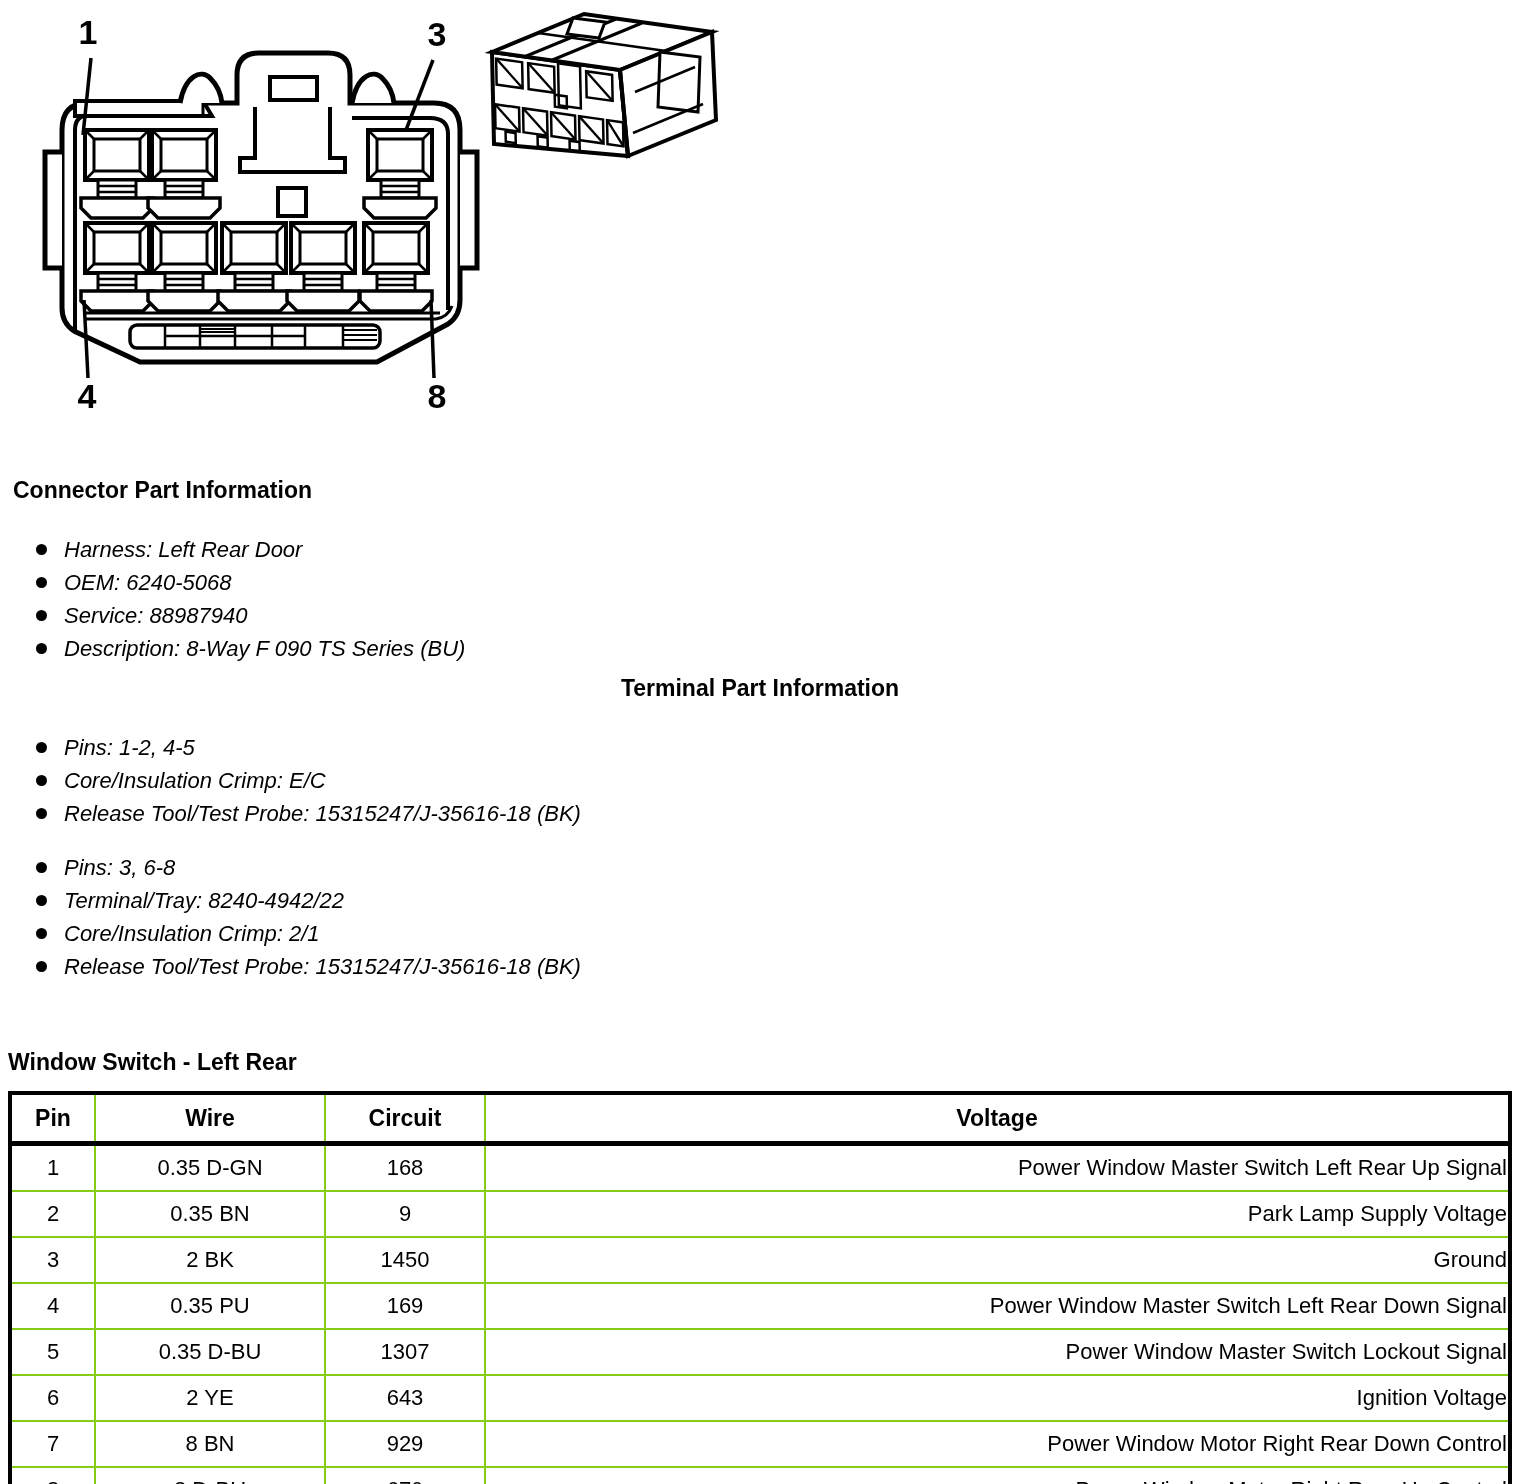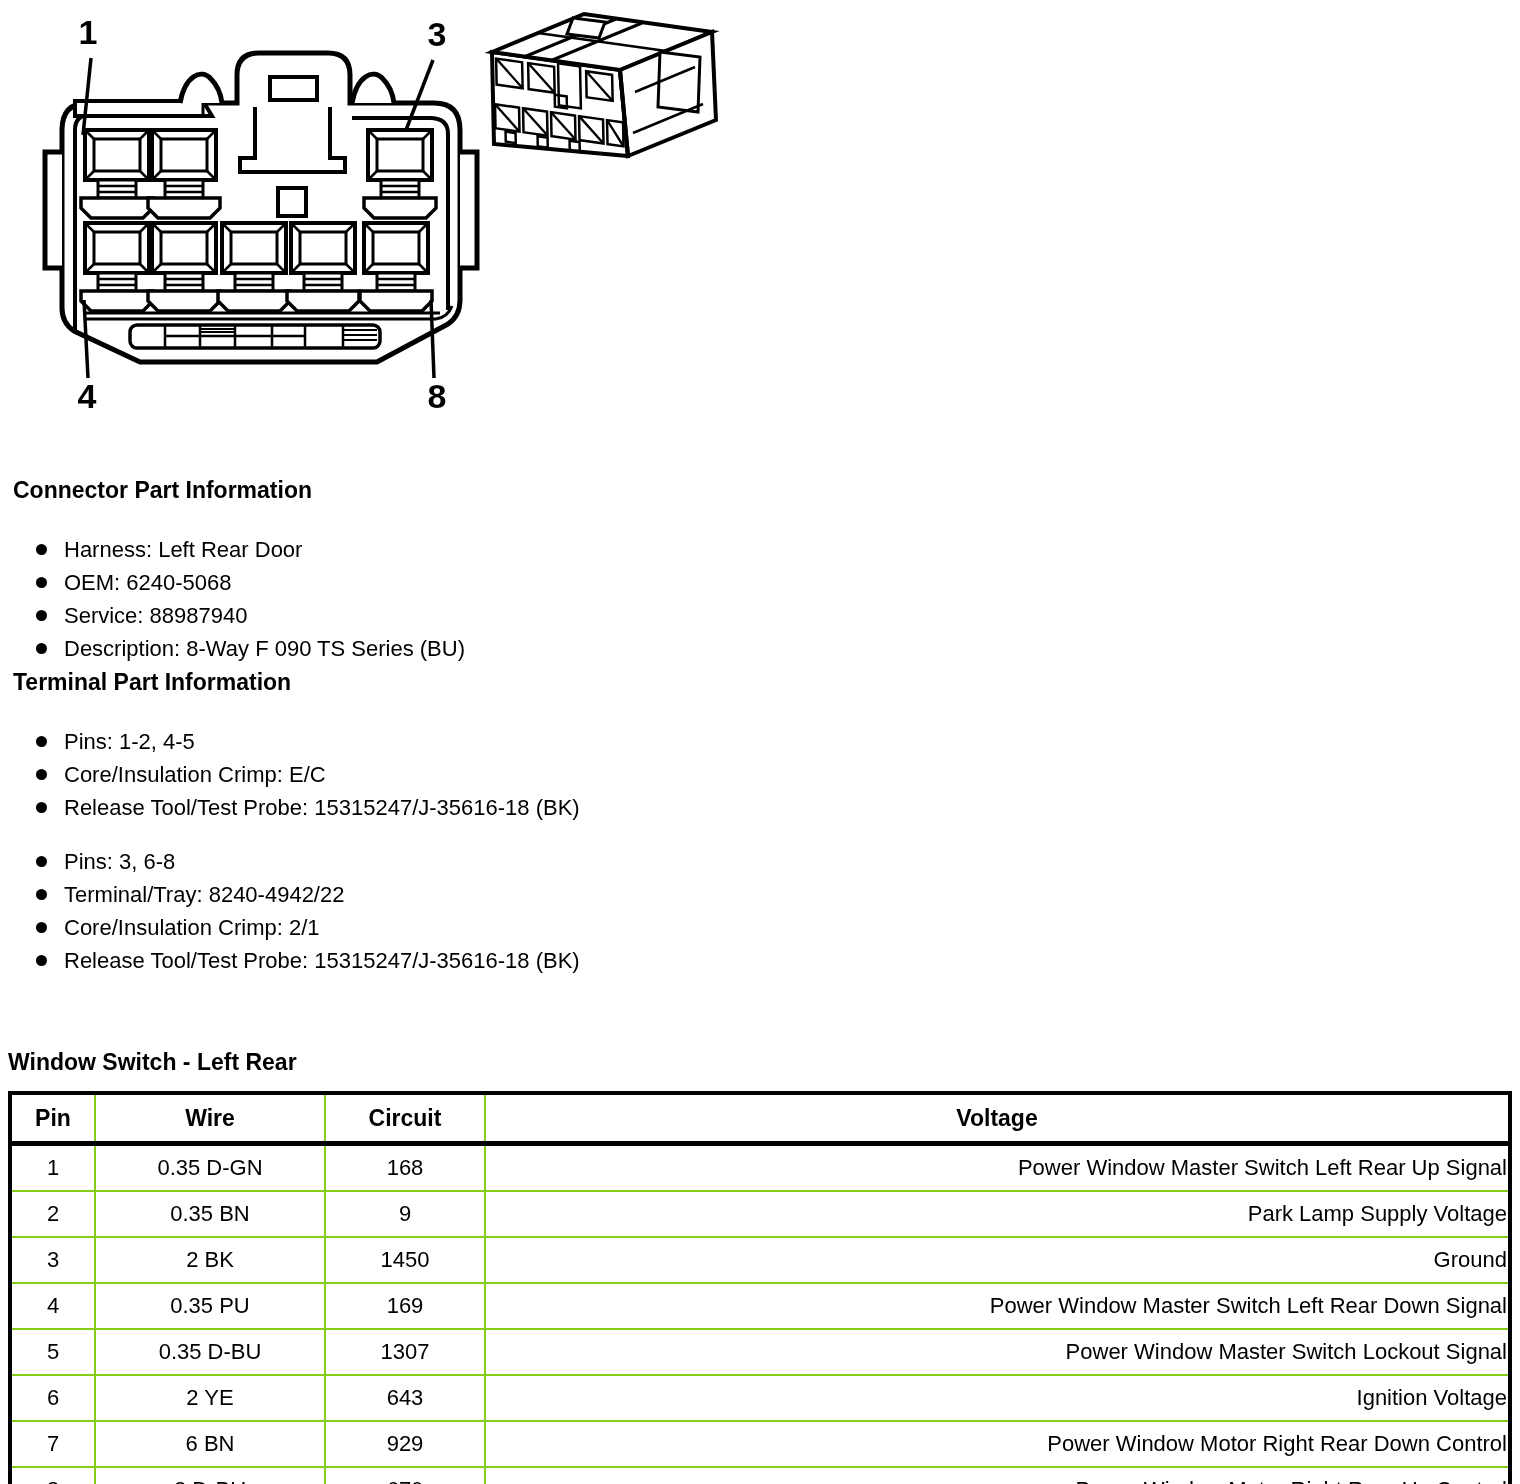--- a/index.html
+++ b/index.html
@@ -6,22 +6,22 @@
   body{width:1520px;height:1484px;font-family:"Liberation Sans",sans-serif;color:#000;}
   .page{position:relative;width:1520px;height:1484px;background:#fff;overflow:hidden;}
 
   
   .front-view{position:absolute;left:0;top:0;}
   .persp-view{position:absolute;left:475px;top:0;}
 
   
   .info{position:absolute;left:13px;top:479px;width:1494px;}
   .info h2{margin:0;font-size:23px;line-height:23px;font-weight:bold;}
-  .info h2.second{margin-top:6px;}
-  .blist{margin:31px 0 0 0;padding:0;list-style:none;}
+  .info h2.second{margin-top:12px;text-align:center;}
+  .blist{margin:31px 0 0 0;padding:0;list-style:none;font-style:italic;}
   .blist.gap{margin-top:21px;}
   .blist li{position:relative;padding-left:51px;height:33px;line-height:33px;font-size:22px;}
   .dot{position:absolute;left:23px;top:11px;width:11px;height:11px;border-radius:50%;background:#000;}
 
   
   .table-wrap{position:absolute;left:8px;top:1051px;width:1504px;}
   .tbl-title{margin:0 0 17px 0;text-align:left;font-size:23px;font-weight:bold;line-height:23px;}
   table{border-collapse:collapse;table-layout:fixed;width:1504px;border:4px solid #000;}
   th,td{border:2px solid #84cc16;font-size:22px;overflow:hidden;white-space:nowrap;}
   th{height:44px;font-size:23px;font-weight:bold;text-align:center;border-bottom:5px solid #000;}
@@ -230,21 +230,21 @@
           <td class="fn">Power Window Master Switch Lockout Signal</td>
         </tr>
         <tr>
           <td>6</td>
           <td>2 YE</td>
           <td>643</td>
           <td class="fn">Ignition Voltage</td>
         </tr>
         <tr>
           <td>7</td>
-          <td>6 BN</td>
+          <td>8 BN</td>
           <td>929</td>
           <td class="fn">Power Window Motor Right Rear Down Control</td>
         </tr>
         <tr>
           <td>8</td>
           <td>2 D-BU</td>
           <td>670</td>
           <td class="fn">Power Window Motor Right Rear Up Control</td>
         </tr>
       </tbody>

